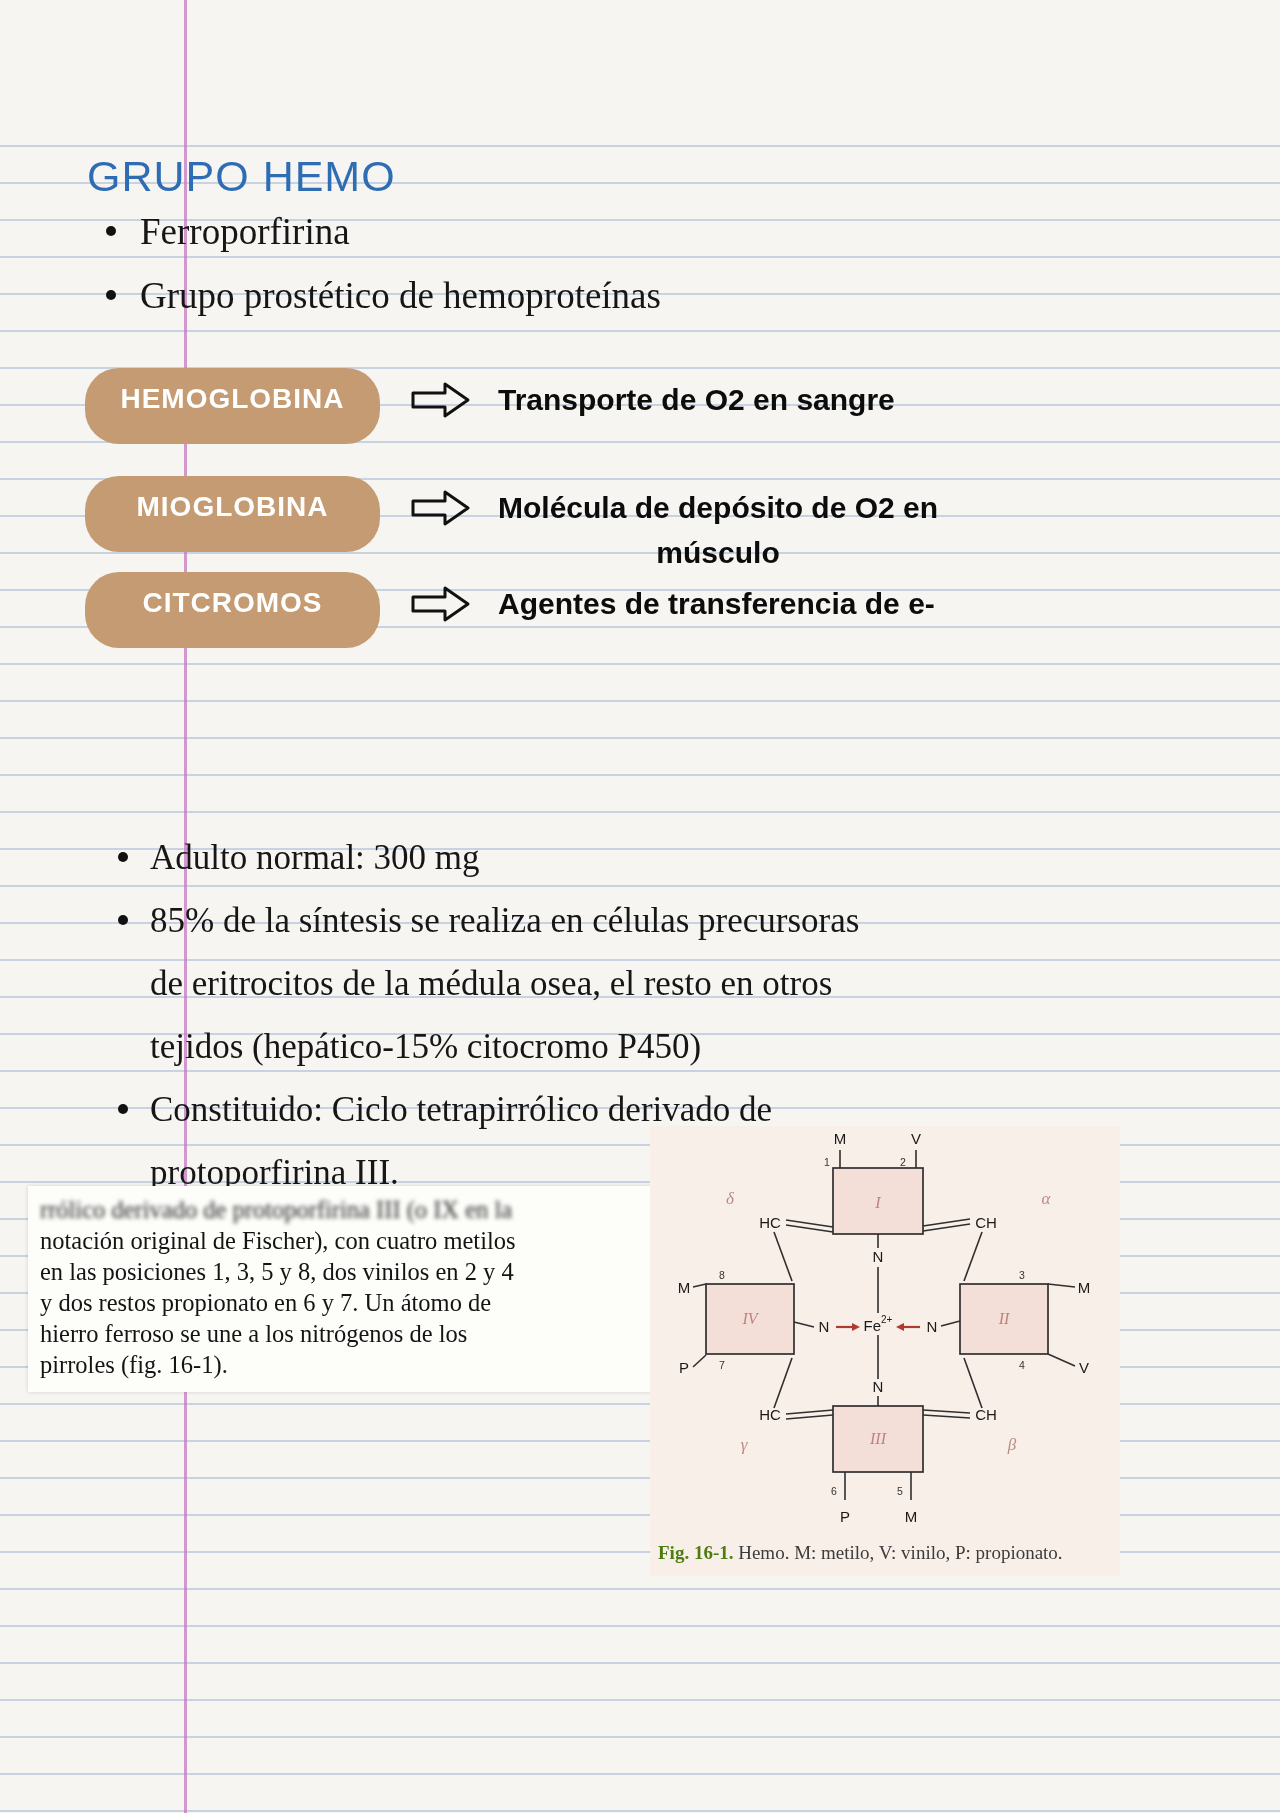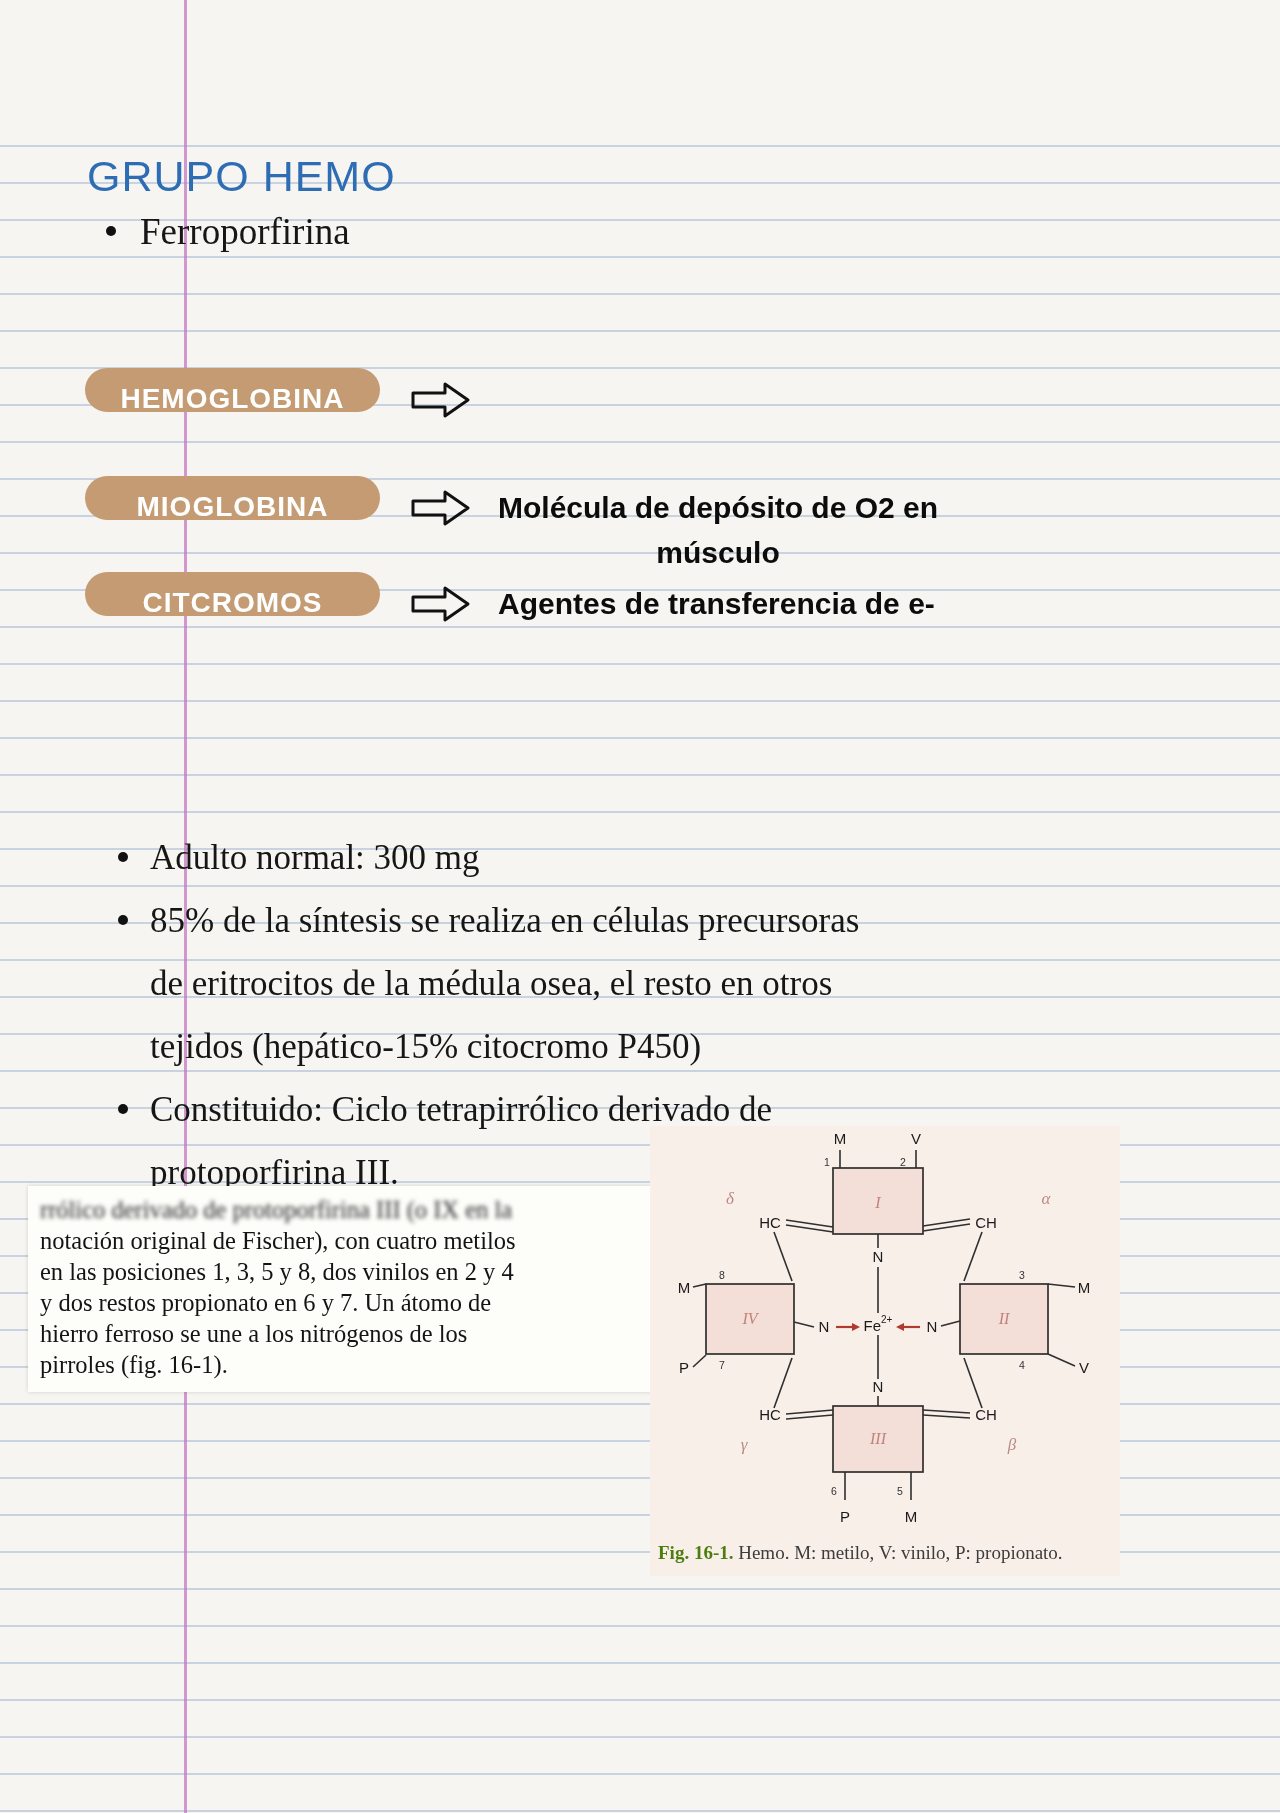--- a/index.html
+++ b/index.html
@@ -42,21 +42,21 @@
     width:10px; height:10px; border-radius:50%; background:#111;
   }
   .bullets-top { position:absolute; left:100px; top:200px; }
   .bullets-top .note-li { font-size:37px; line-height:64px; }
   .bullets-bottom { position:absolute; left:112px; top:826px; width:900px; }
   .bullets-bottom .note-li { font-size:35px; line-height:63px; padding-left:38px; }
 
   .pill-row { position:absolute; left:85px; display:flex; align-items:flex-start; }
   .row1{top:368px} .row2{top:476px} .row3{top:572px} .row4{top:692px}
   .pill {
-    width:295px; height:44px; line-height:62px; text-align:center;
+    width:295px; height:76px; line-height:62px; text-align:center;
     border-radius:34px; background:#c49b72;
     font-family:"Liberation Sans", sans-serif;
     font-weight:700; font-size:28px; letter-spacing:1px; color:#ffffff;
   }
   .arrow-wrap { margin:12px 0 0 28px; }
   .pill-desc {
     margin:9px 0 0 26px;
     font-family:"Liberation Sans", sans-serif;
     font-weight:700; font-size:30px; line-height:45px; color:#0c0c0c;
     white-space:pre-line; text-align:center;
@@ -96,29 +96,31 @@
 <body>
 
 <div class="page">
   <div class="ruled-lines"></div>
   <div class="margin-line"></div>
 
   <div class="section-heading">GRUPO HEMO</div>
 
   <ul class="notes bullets-top">
     <li class="note-li">Ferroporfirina</li>
+    <li class="note-li">Grupo prostético de hemoproteínas</li>
   </ul>
 
   <div class="pill-row row1">
     <div class="pill">HEMOGLOBINA</div>
     <div class="arrow-wrap">
       <svg width="64" height="40" viewBox="0 0 64 40">
           <path d="M5 13 h32 v-9 l23 16 -23 16 v-9 h-32 z" fill="none" stroke="#111" stroke-width="3" stroke-linejoin="round"></path>
         </svg>
     </div>
+    <div class="pill-desc">Transporte de O2 en sangre</div>
   </div>
 
   <div class="pill-row row2">
     <div class="pill">MIOGLOBINA</div>
     <div class="arrow-wrap">
       <svg width="64" height="40" viewBox="0 0 64 40">
           <path d="M5 13 h32 v-9 l23 16 -23 16 v-9 h-32 z" fill="none" stroke="#111" stroke-width="3" stroke-linejoin="round"></path>
         </svg>
     </div>
     <div class="pill-desc">Molécula de depósito de O2 en

